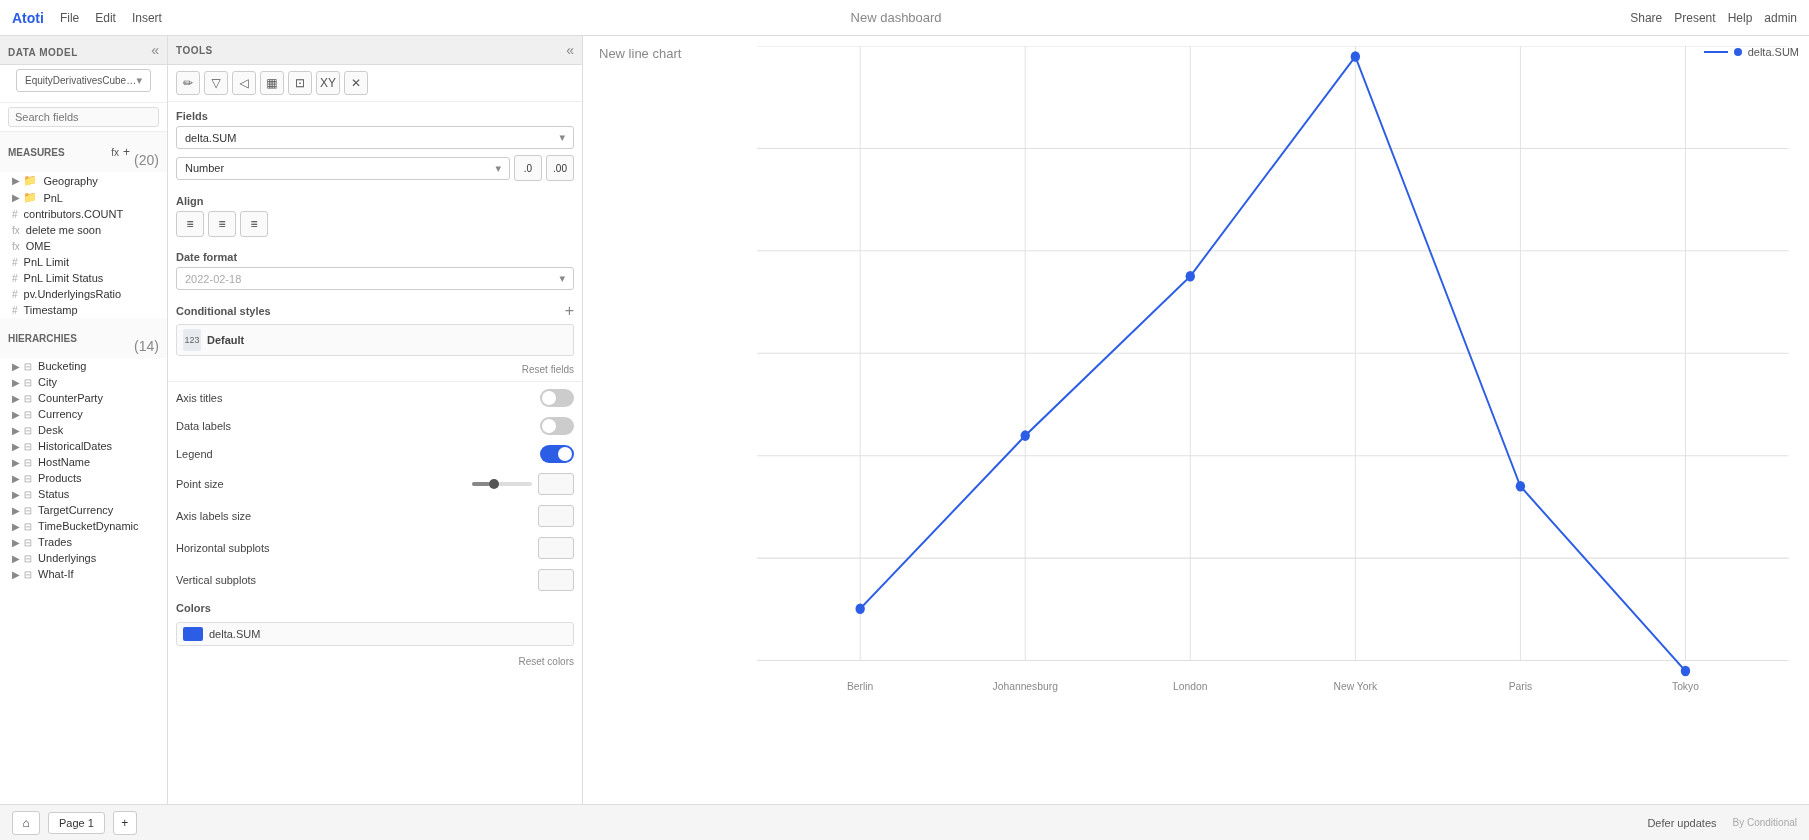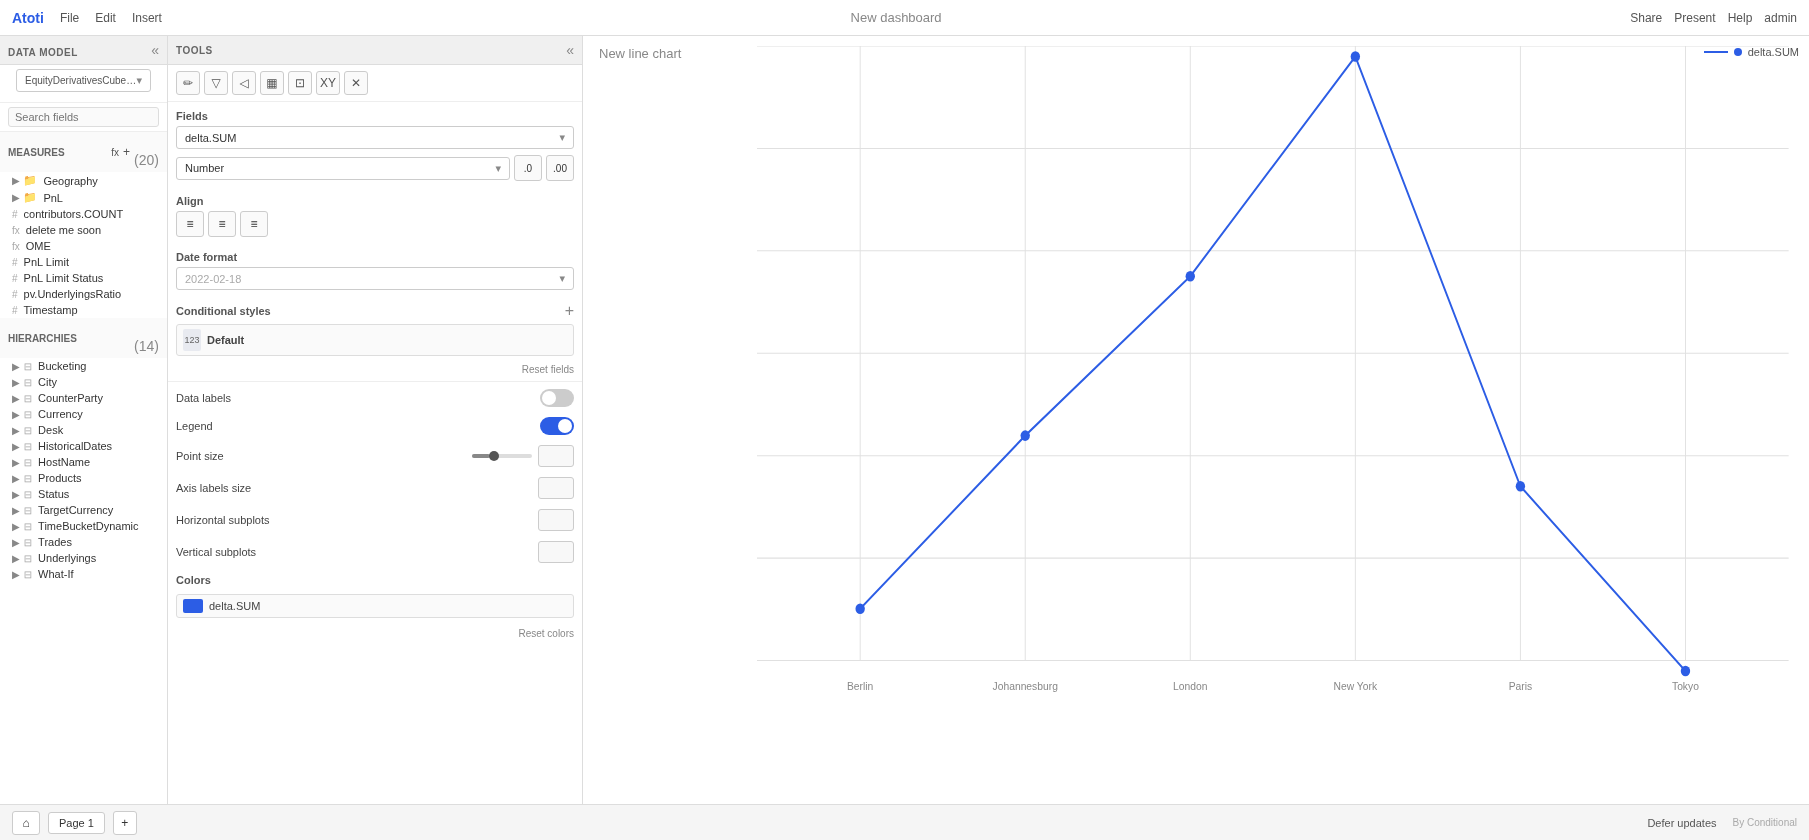--- a/index.html
+++ b/index.html
@@ -308,20 +308,26 @@
       <div class="cond-icon">
         <span>123</span>
       </div>
       <span style="font-size:11px;color:#444;font-weight:bold;">Default</span>
     </div>
 
     <div class="reset-link">Reset fields</div>
 
     <div class="divider"></div>
 
+    <div class="toggle-row">
+      <span class="toggle-label">Axis titles</span>
+      <div class="toggle">
+        <div class="toggle-knob"></div>
+      </div>
+    </div>
 
     <div class="toggle-row">
       <span class="toggle-label">Data labels</span>
       <div class="toggle">
         <div class="toggle-knob"></div>
       </div>
     </div>
 
     <div class="toggle-row">
       <span class="toggle-label">Legend</span>

